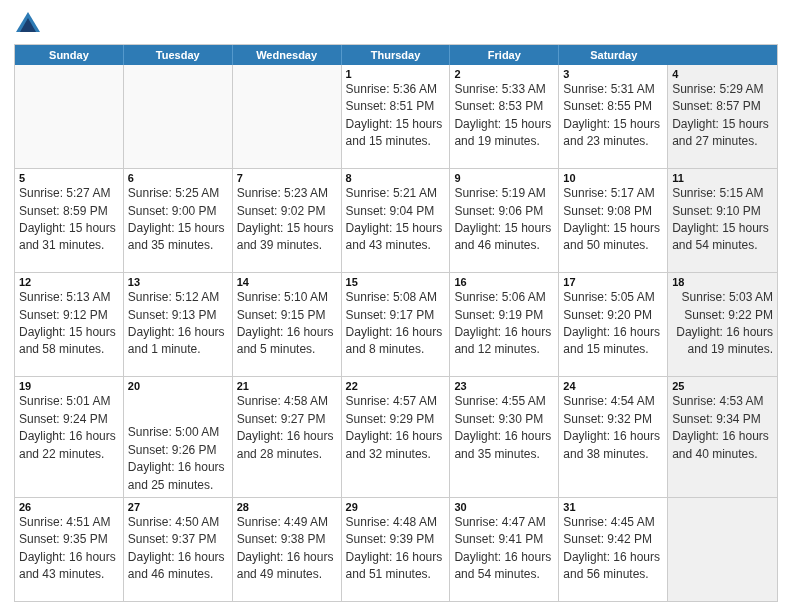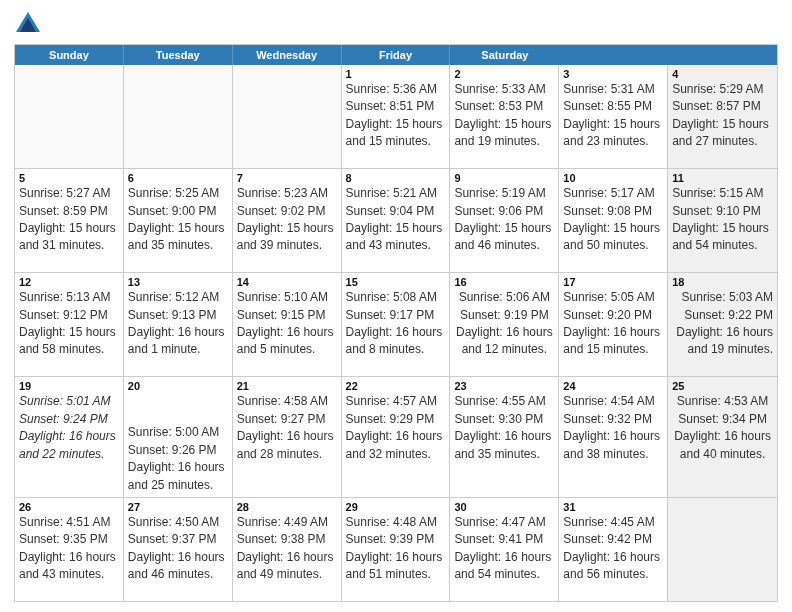--- a/index.html
+++ b/index.html
@@ -122,20 +122,21 @@
       <div class="month-title"></div>
       <div class="location"></div>
     </div>
   </div>
 
   <div class="calendar">
     <div class="cal-header-row">
     <div class="cal-header-cell">Sunday</div>
         <div class="cal-header-cell">Tuesday</div>
         <div class="cal-header-cell">Wednesday</div>
+        <div class="cal-header-cell">Thursday</div>
         <div class="cal-header-cell">Friday</div>
         <div class="cal-header-cell">Saturday</div>
       </div>
     <div class="cal-body">
     <div class="cal-row">
           <div class="cal-cell empty"></div>
           <div class="cal-cell empty"></div>
           <div class="cal-cell empty"></div>
           <div class="cal-cell">
             <div class="day-num">1</div>
@@ -241,21 +242,21 @@
           </div>
           <div class="cal-cell">
             <div class="day-num">15</div>
             <div class="cell-text" style="white-space: pre-line;">Sunrise: 5:08 AM
 Sunset: 9:17 PM
 Daylight: 16 hours
 and 8 minutes.</div>
           </div>
           <div class="cal-cell">
             <div class="day-num">16</div>
-            <div class="cell-text" style="white-space: pre-line; text-align: center;">Sunrise: 5:06 AM
+            <div class="cell-text" style="white-space: pre-line;">Sunrise: 5:06 AM
 Sunset: 9:19 PM
 Daylight: 16 hours
 and 12 minutes.</div>
           </div>
           <div class="cal-cell">
             <div class="day-num">17</div>
             <div class="cell-text" style="white-space: pre-line;">Sunrise: 5:05 AM
 Sunset: 9:20 PM
 Daylight: 16 hours
 and 15 minutes.</div>
@@ -264,21 +265,21 @@
             <div class="day-num">18</div>
             <div class="cell-text" style="white-space: pre-line; text-align: right;">Sunrise: 5:03 AM
 Sunset: 9:22 PM
 Daylight: 16 hours
 and 19 minutes.</div>
           </div>
         </div>
         <div class="cal-row">
           <div class="cal-cell">
             <div class="day-num">19</div>
-            <div class="cell-text" style="white-space: pre-line; font-style: italic;">Sunrise: 5:01 AM
+            <div class="cell-text" style="white-space: pre-line;">Sunrise: 5:01 AM
 Sunset: 9:24 PM
 Daylight: 16 hours
 and 22 minutes.</div>
           </div>
           <div class="cal-cell">
             <div class="day-num">20</div>
             <div class="cell-text" style="white-space: pre-line; margin-top: 32px;">Sunrise: 5:00 AM
 Sunset: 9:26 PM
 Daylight: 16 hours
 and 25 minutes.</div>
@@ -306,21 +307,21 @@
           </div>
           <div class="cal-cell">
             <div class="day-num">24</div>
             <div class="cell-text" style="white-space: pre-line;">Sunrise: 4:54 AM
 Sunset: 9:32 PM
 Daylight: 16 hours
 and 38 minutes.</div>
           </div>
           <div class="cal-cell shaded">
             <div class="day-num">25</div>
-            <div class="cell-text" style="white-space: pre-line; text-align: center;">Sunrise: 4:53 AM
+            <div class="cell-text" style="white-space: pre-line;">Sunrise: 4:53 AM
 Sunset: 9:34 PM
 Daylight: 16 hours
 and 40 minutes.</div>
           </div>
         </div>
         <div class="cal-row">
           <div class="cal-cell">
             <div class="day-num">26</div>
             <div class="cell-text" style="white-space: pre-line;">Sunrise: 4:51 AM
 Sunset: 9:35 PM

